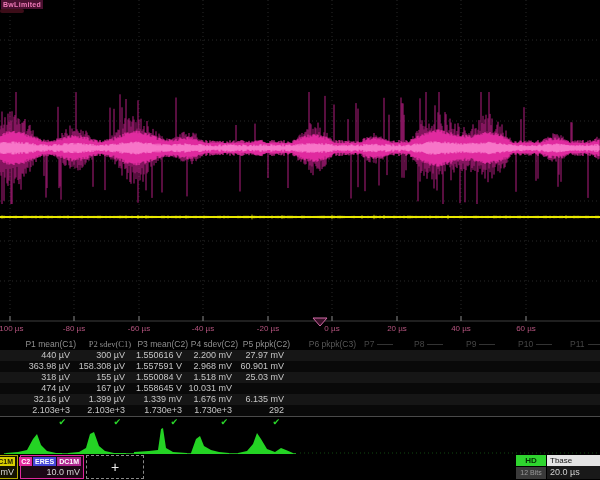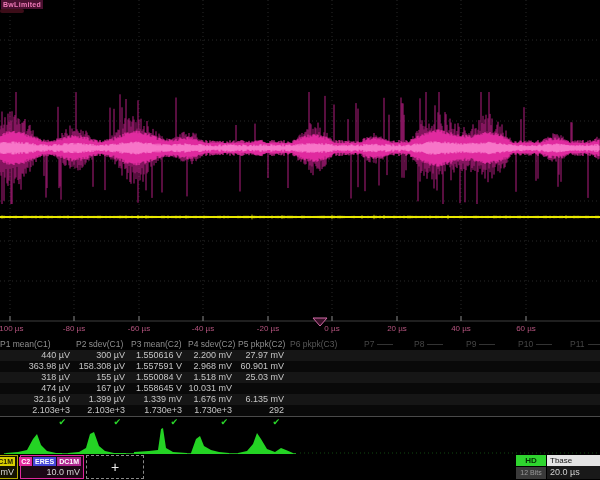--- a/index.html
+++ b/index.html
@@ -17,21 +17,21 @@
 
   
   .mtable{position:absolute;left:0;top:338px;width:700px;}
   .mrow{display:flex;height:11px;line-height:11px;}
   .mrow.hd{height:12px;line-height:12px;}
   .mrow.s1{background:#161616;}
   .mrow.s0{background:#090909;}
   .mrow.numrow{border-bottom:1px solid #4a4a4a;}
   .mcell{box-sizing:border-box;flex:none;padding-right:6px;text-align:right;font-size:9px;
          color:#c6c6c6;overflow:hidden;white-space:nowrap;}
-  .mcell.hdr{text-align:left;font-size:8.5px;color:#8f8f8f;padding-right:0;}
+  .mcell.hdr{text-align:right;font-size:8.5px;color:#8f8f8f;padding-right:0;}
   .mcell.hdr.dim{color:#585858;}
   .mcell.hdr.dim2{color:#454545;text-align:left;padding-left:8px;}
   .dash{display:inline-block;width:16px;border-top:1px solid #333;vertical-align:middle;margin-left:3px;}
   .mcell.chk{color:#2ad62a;font-size:9px;padding-right:10px;}
 
   
   .box{position:absolute;box-sizing:border-box;}
   .c1box{left:-60px;top:455px;width:78px;height:24px;border:1px solid #b3aa00;background:#141200;}
   .c2box{left:20px;top:455px;width:64px;height:24px;border:1px solid #e0289d;background:#1c0715;}
   .brow1{height:11px;display:flex;justify-content:flex-end;align-items:center;padding-right:2px;gap:1px;}
@@ -87,21 +87,21 @@
       <span class="xlab" style="left: 268px;">-20 µs</span>
       <span class="xlab" style="left: 332px;">0 µs</span>
       <span class="xlab" style="left: 397px;">20 µs</span>
       <span class="xlab" style="left: 461px;">40 µs</span>
       <span class="xlab" style="left: 526px;">60 µs</span>
     </div>
 
   <div class="mtable">
       <div class="mrow hd">
         <div class="mcell hdr" style="width: 76px;">P1 mean(C1)</div>
-        <div class="mcell hdr" style="width: 55px;">P2 sdev(C1)</div>
+        <div class="mcell hdr" style="width: 55px; font-family: Liberation Serif, serif;">P2 sdev(C1)</div>
         <div class="mcell hdr" style="width: 57px;">P3 mean(C2)</div>
         <div class="mcell hdr" style="width: 50px;">P4 sdev(C2)</div>
         <div class="mcell hdr" style="width: 52px;">P5 pkpk(C2)</div>
         <div class="mcell hdr dim" style="width: 66px;">P6 pkpk(C3)</div>
         <div class="mcell hdr dim2" style="width: 50px;">P7<span class="dash"></span></div>
         <div class="mcell hdr dim2" style="width: 52px;">P8<span class="dash"></span></div>
         <div class="mcell hdr dim2" style="width: 52px;">P9<span class="dash"></span></div>
         <div class="mcell hdr dim2" style="width: 52px;">P10<span class="dash"></span></div>
         <div class="mcell hdr dim2" style="width: 80px;">P11<span class="dash"></span></div>
       </div>

